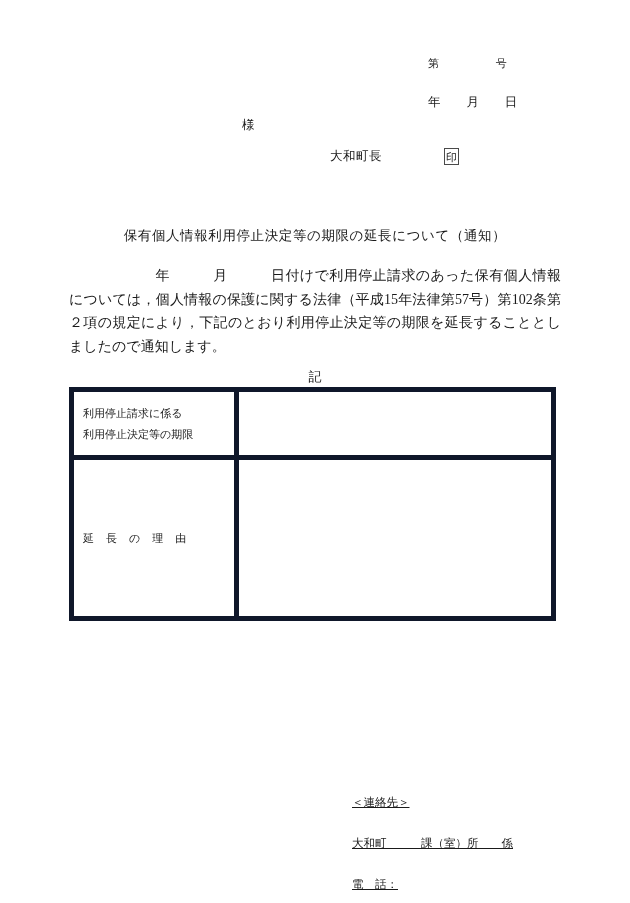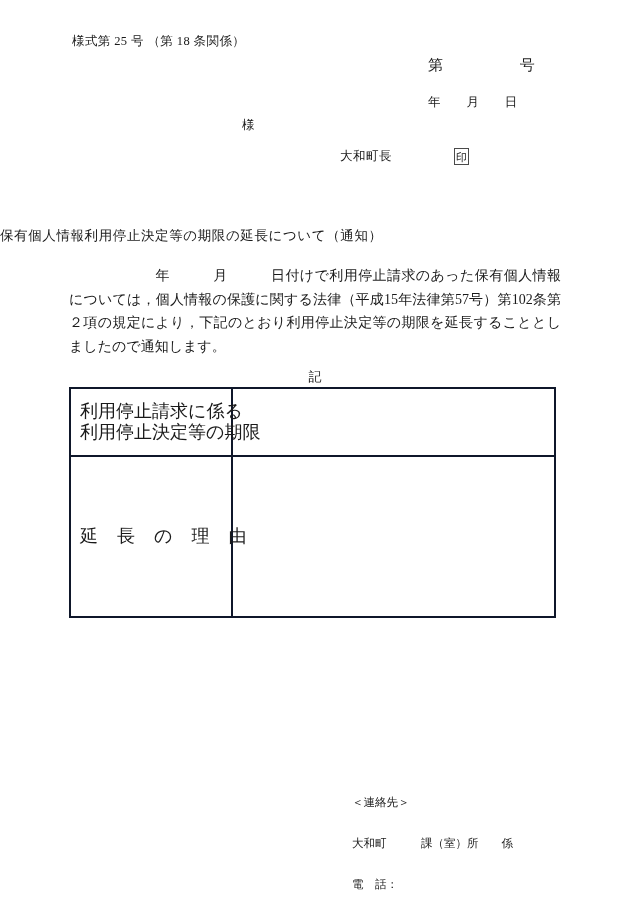--- a/index.html
+++ b/index.html
@@ -27,42 +27,42 @@
     left: 72px;
     top: 33px;
     font-size: 12.5px;
     letter-spacing: 0.4px;
     white-space: pre;
   }
 
   #doc-number {
     left: 428px;
     top: 56px;
-    font-size: 15px;
+    font-size: 11px;
     white-space: pre;
     letter-spacing: 0.3px;
   }
   #doc-date {
     left: 428px;
     top: 78px;
     font-size: 12.5px;
     white-space: pre;
     letter-spacing: 0.3px;
     margin-top: 16px;
   }
 
   #addressee {
     left: 242px;
     top: 117px;
     font-size: 12.5px;
     white-space: pre;
   }
 
   #issuer-row {
-    left: 340px;
+    left: 330px;
     top: 148px;
     font-size: 12.5px;
     white-space: pre;
     display: flex;
     align-items: center;
   }
   #issuer-name { letter-spacing: 0.5px; }
   #seal-box {
     margin-left: 62px;
     width: 15px;
@@ -72,21 +72,21 @@
     line-height: 17px;
     text-align: center;
     box-sizing: border-box;
   }
 
   
   #doc-title {
     left: 0;
     top: 227px;
     width: 630px;
-    text-align: left;
+    text-align: center;
     font-size: 13.5px;
     letter-spacing: 0.6px;
     white-space: pre;
   }
 
   
   #body-text {
     left: 69px;
     top: 264px;
     width: 492px;
@@ -107,22 +107,22 @@
 
   
   #detail-table {
     left: 69px;
     top: 387px;
     width: 487px;
     border-collapse: collapse;
     table-layout: fixed;
   }
   #detail-table td {
-    border: 2px solid #0f172a;
-    font-size: 18px;
+    border: 5px solid #0f172a;
+    font-size: 11px;
     vertical-align: middle;
     padding: 0;
   }
   .label-cell {
     width: 142px;
     padding: 0 9px !important;
     line-height: 21px;
   }
   .label-cell .lbl-line { white-space: pre; display: block; }
   .spaced { letter-spacing: 0.5px; }
@@ -137,28 +137,27 @@
 
   
   #contact-block {
     left: 352px;
     top: 769px;
     font-size: 11.5px;
     line-height: 13.6px;
     font-family: "DejaVu Sans", "Liberation Sans", sans-serif;
     white-space: pre;
   }
-  #contact-block .c-line { display: block; }
+  #contact-block .c-line { display: block; text-decoration: underline; }
 </style>
 </head>
 <body>
 
 <div id="page">
 
-  <div class="abs" id="form-number">様式第 25 号 （第 18 条関係）</div>
 
   <div class="abs" id="doc-number">第　　　　　号</div>
 
   <div class="abs" id="doc-date">年　　月　　日</div>
 
   <div class="abs" id="addressee">様</div>
 
   <div class="abs" id="issuer-row">
     <span id="issuer-name">大和町長</span>
     <span id="seal-box">印</span>

